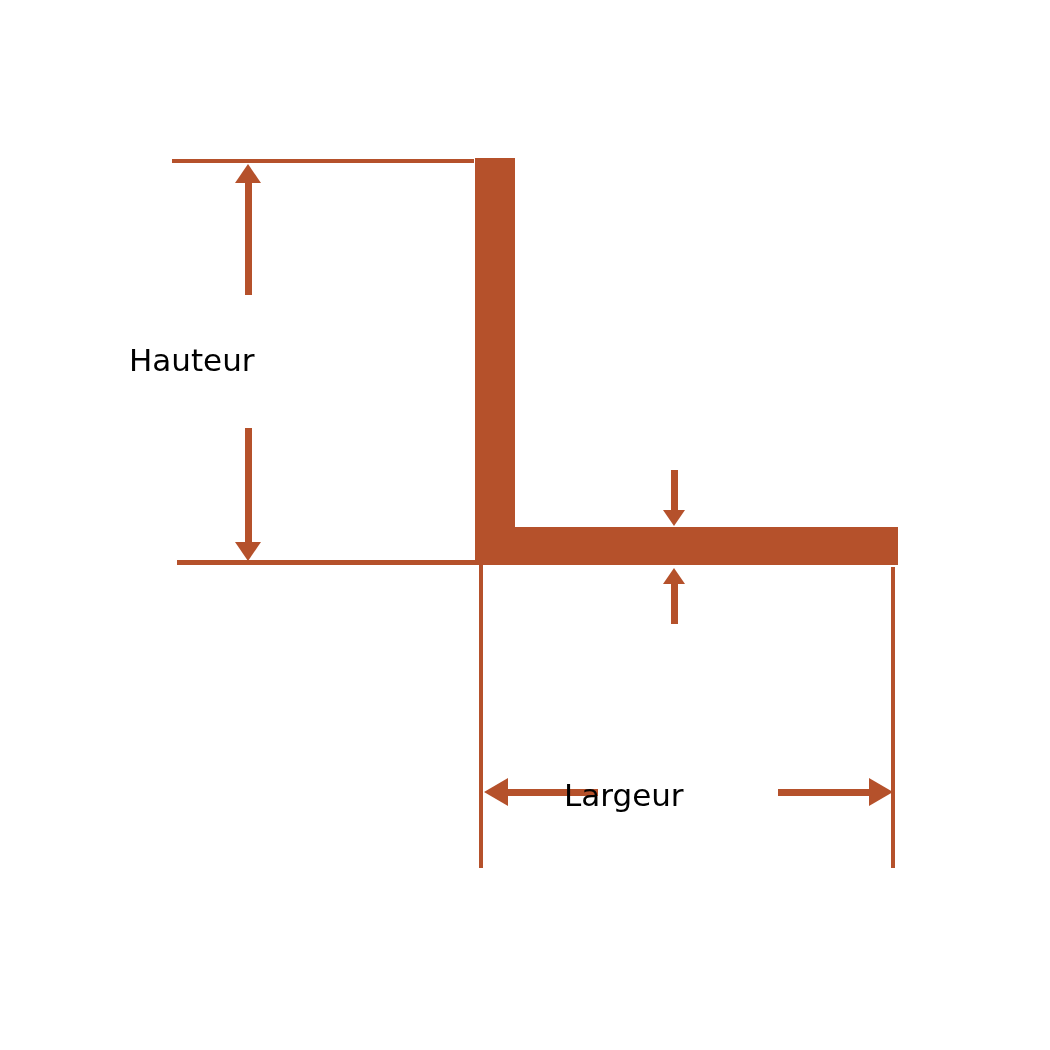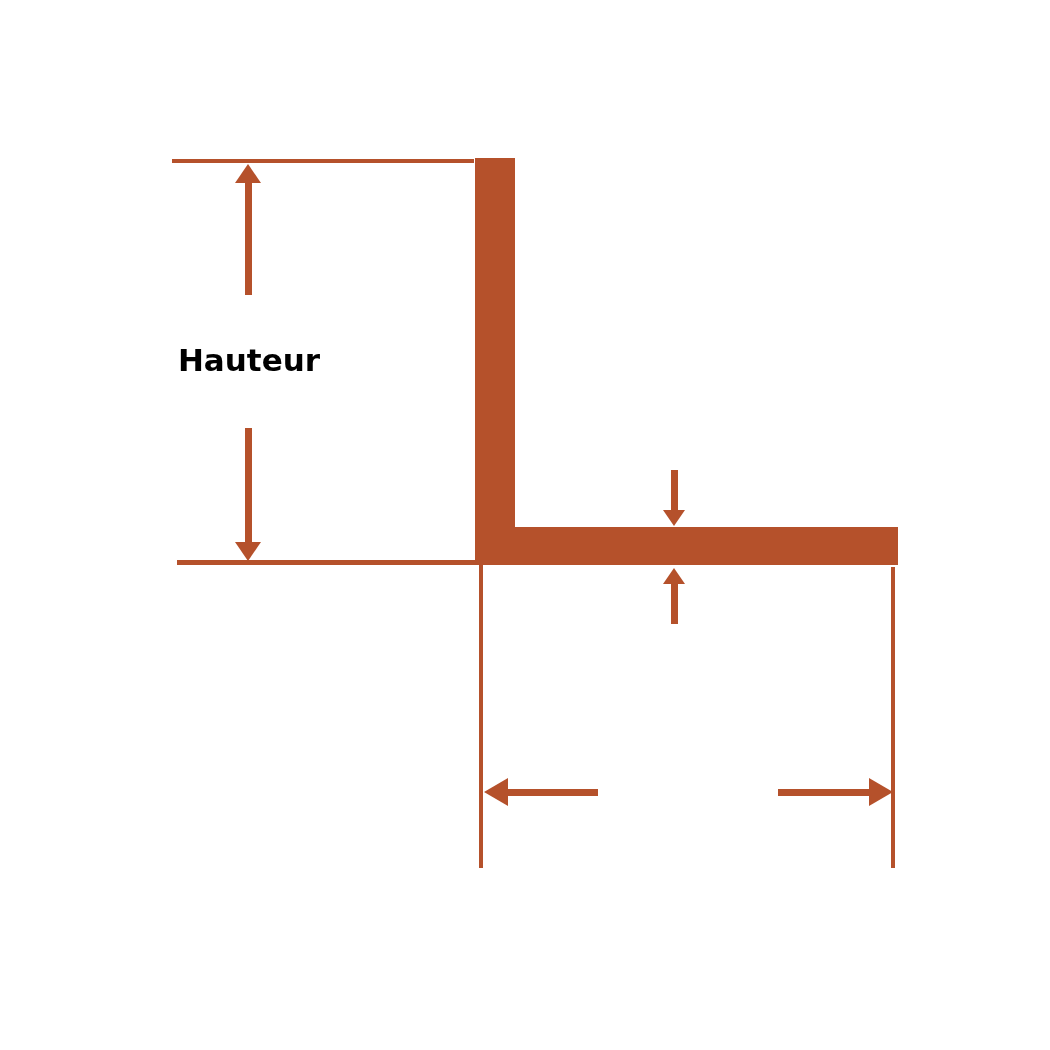--- a/index.html
+++ b/index.html
@@ -59,24 +59,24 @@
     border-right: 24px solid var(--accent, #b5512b); }
   .largeur-stem-left  { left: 506px; top: 789px; width: 92px; height: 7px; }
   .largeur-stem-right { left: 778px; top: 789px; width: 92px; height: 7px; }
   .largeur-head-right { left: 869px; top: 778px;
     border-top: 14px solid transparent; border-bottom: 14px solid transparent;
     border-left: 24px solid var(--accent, #b5512b); }
 
   
   .dim-label {
     color: var(--label-text, #000000);
-    font-weight: 700;
+    font-weight: 400;
     font-size: 31px;
     line-height: 36px;
-    text-align: center;
+    text-align: left;
     width: 240px;
     white-space: nowrap;
   }
   .label-hauteur   { left: 129px; top: 342px; }
   .label-epaisseur { left: 565px; top: 409px; }
   .label-largeur   { left: 564px; top: 777px; }
 </style>
 </head>
 <body>
 
@@ -113,14 +113,15 @@
   <div>
     <div class="head largeur-head-left"></div>
     <div class="stem largeur-stem-left"></div>
   </div>
   <div>
     <div class="stem largeur-stem-right"></div>
     <div class="head largeur-head-right"></div>
   </div>
 
   <div class="dim-label label-hauteur">Hauteur</div>
+  <div class="dim-label label-largeur">Largeur</div>
 
 </div>
 
 </body></html>

